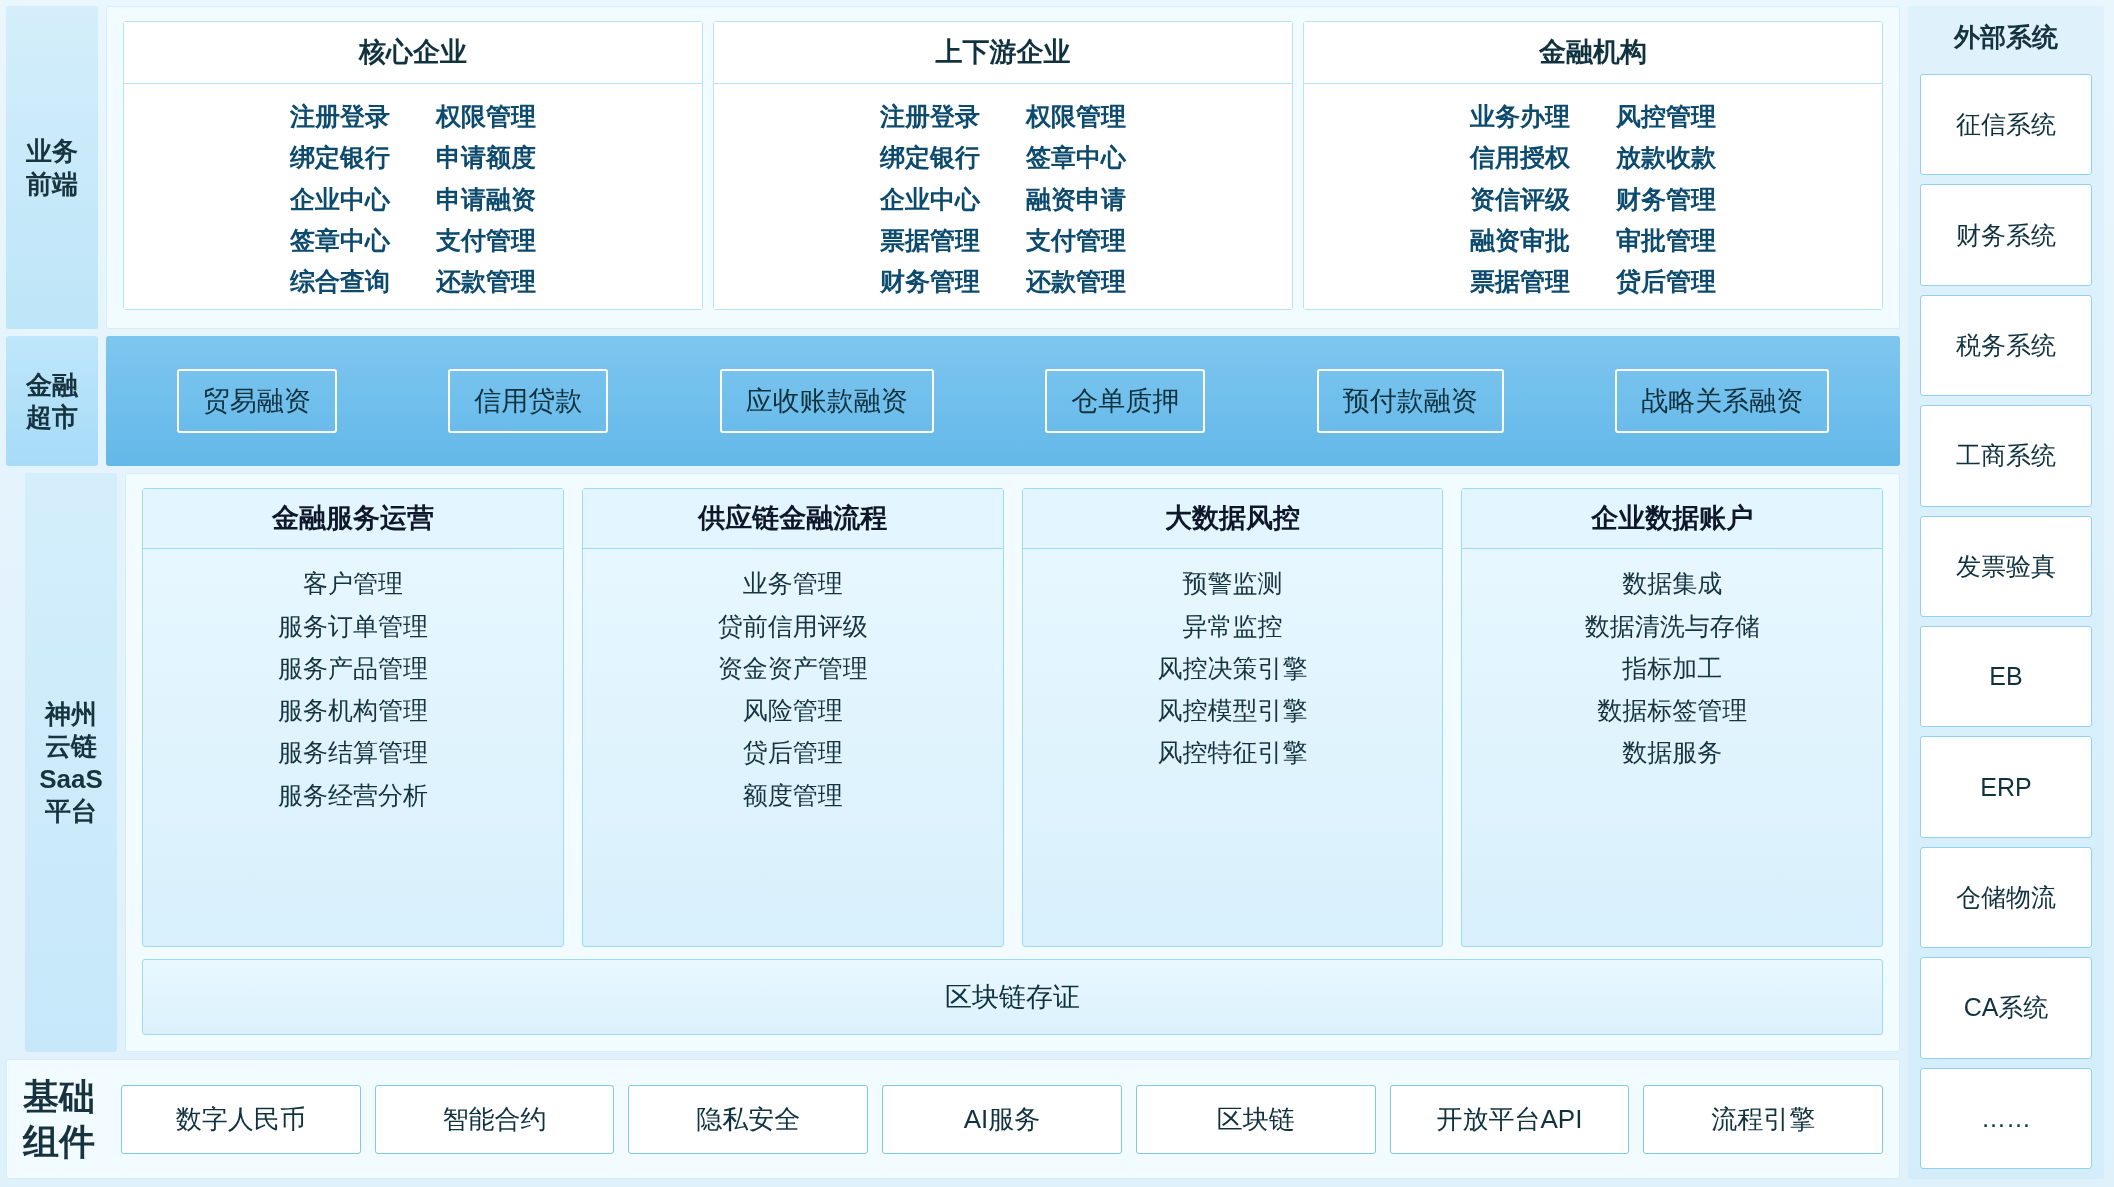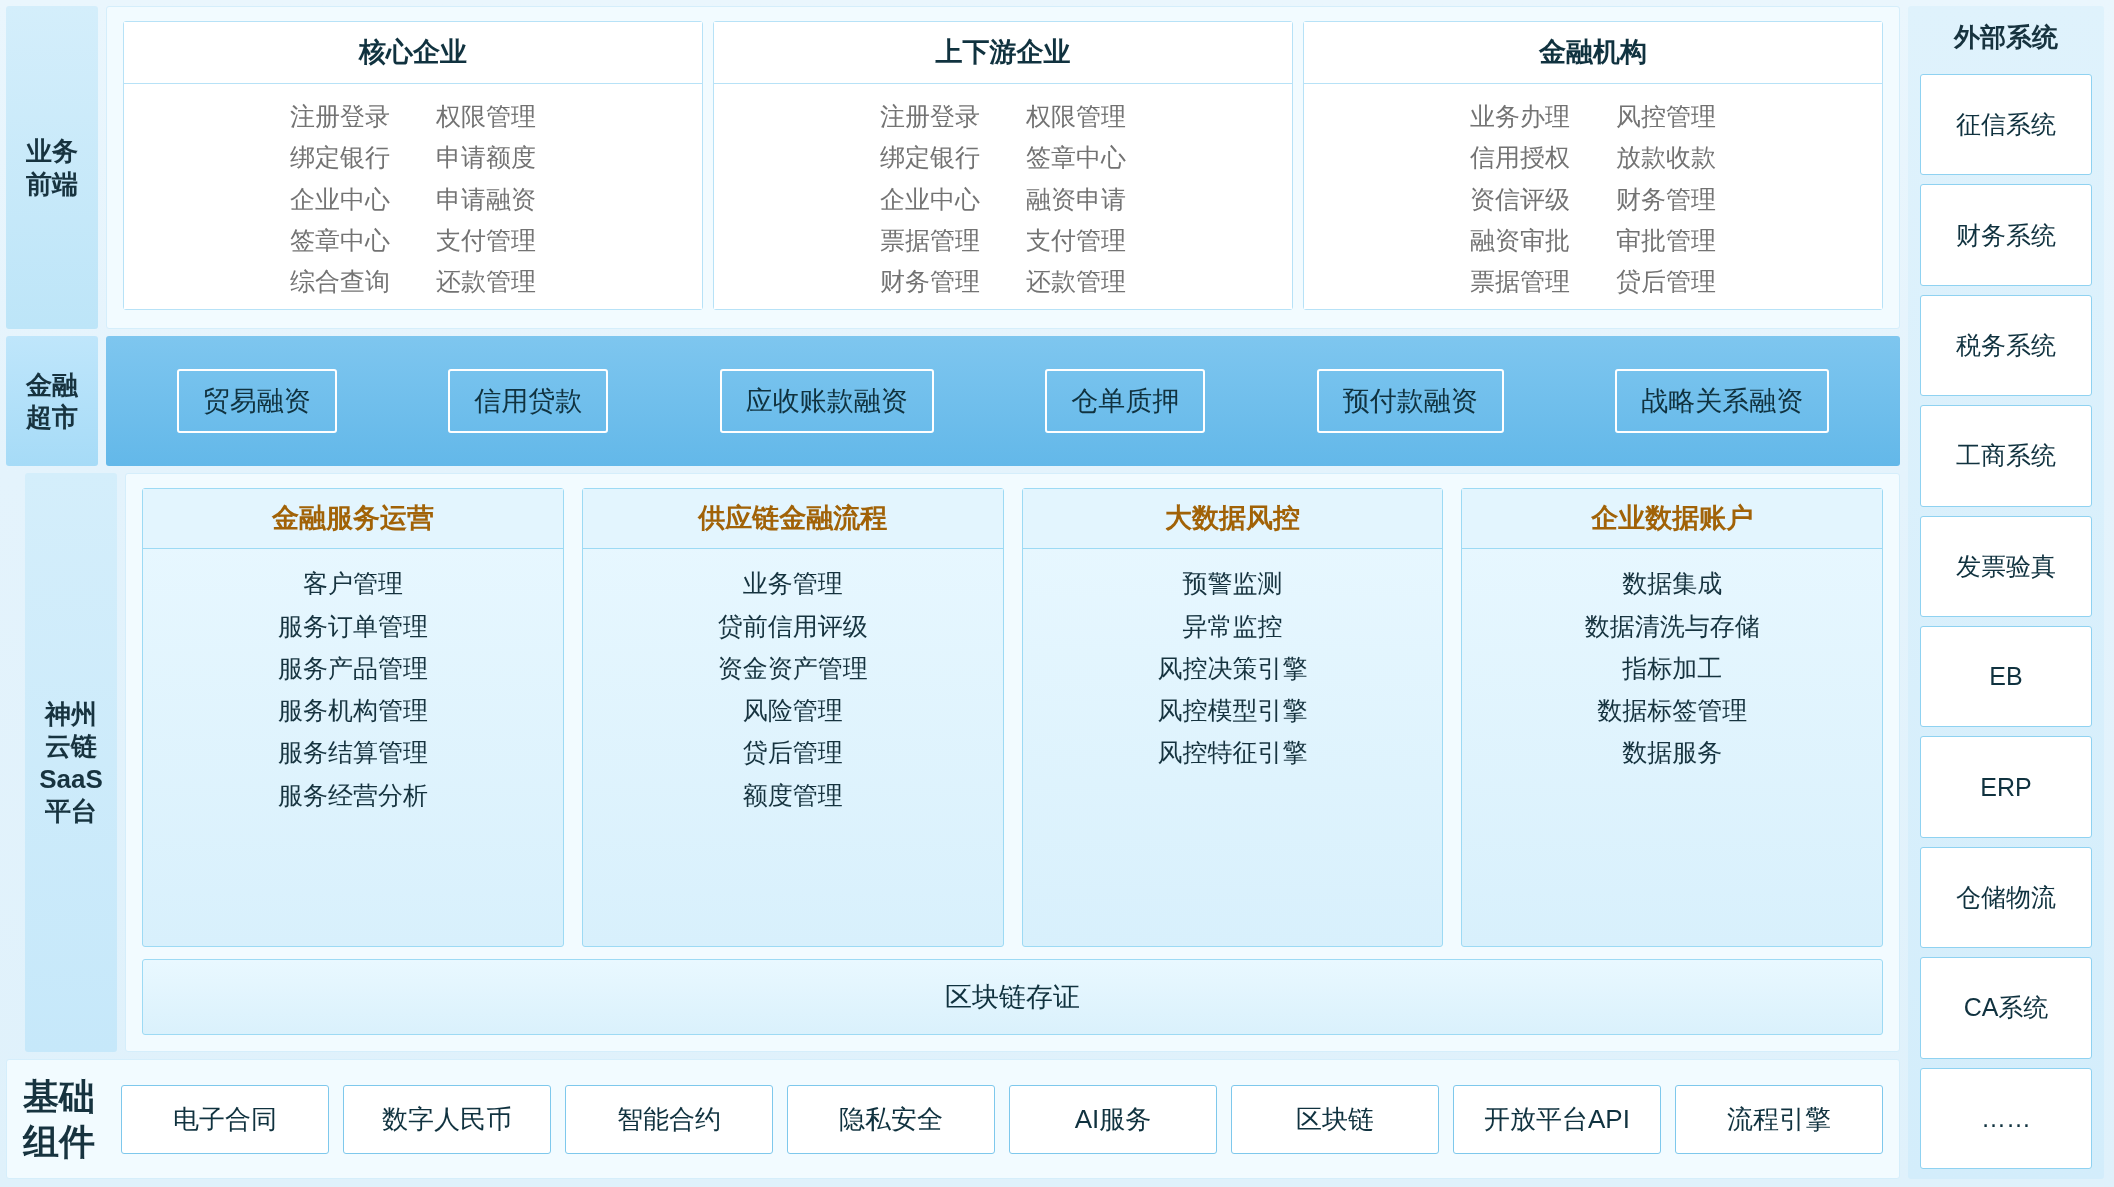--- a/index.html
+++ b/index.html
@@ -113,23 +113,24 @@
     background: #ffffff;
   }
   .front-col {
     display: flex;
     flex-direction: column;
     gap: 5px;
   }
   .front-item {
     font-size: 25px;
     line-height: 1.45;
-    color: #737373;
+    color: #0c4a6e;
     white-space: nowrap;
     text-align: center;
+    font-weight: bold;
   }
 
   
   .market-body {
     background: linear-gradient(180deg, #7ec6ef 0%, #63b8e9 100%);
     display: flex;
     flex-direction: row;
     align-items: center;
     justify-content: space-around;
     padding: 16px 22px;
@@ -173,21 +174,21 @@
     flex-direction: column;
     min-width: 0;
     box-sizing: border-box;
   }
   .saas-card-title {
     font-size: 27px;
     font-weight: bold;
     text-align: center;
     padding: 11px 0 12px 0;
     border-bottom: 1px solid #9ddaf4;
-    color: #a16207;
+    color: #0f172a;
     background: #e3f5fe;
   }
   .saas-card-items {
     flex: 1 1 auto;
     display: flex;
     flex-direction: column;
     align-items: center;
     justify-content: flex-start;
     gap: 6px;
     padding: 16px 8px 10px 8px;
@@ -449,21 +450,20 @@
     </div>
 
     <div class="base-band" style="flex: 0 0 104px;">
       <div class="base-label">
         <span>
           <span>基础</span><br>
           <span>组件</span>
         </span>
       </div>
       <div class="base-chips">
-        <div class="base-chip">电子合同</div>
         <div class="base-chip">数字人民币</div>
         <div class="base-chip">智能合约</div>
         <div class="base-chip">隐私安全</div>
         <div class="base-chip">AI服务</div>
         <div class="base-chip">区块链</div>
         <div class="base-chip">开放平台API</div>
         <div class="base-chip">流程引擎</div>
       </div>
     </div>
 

